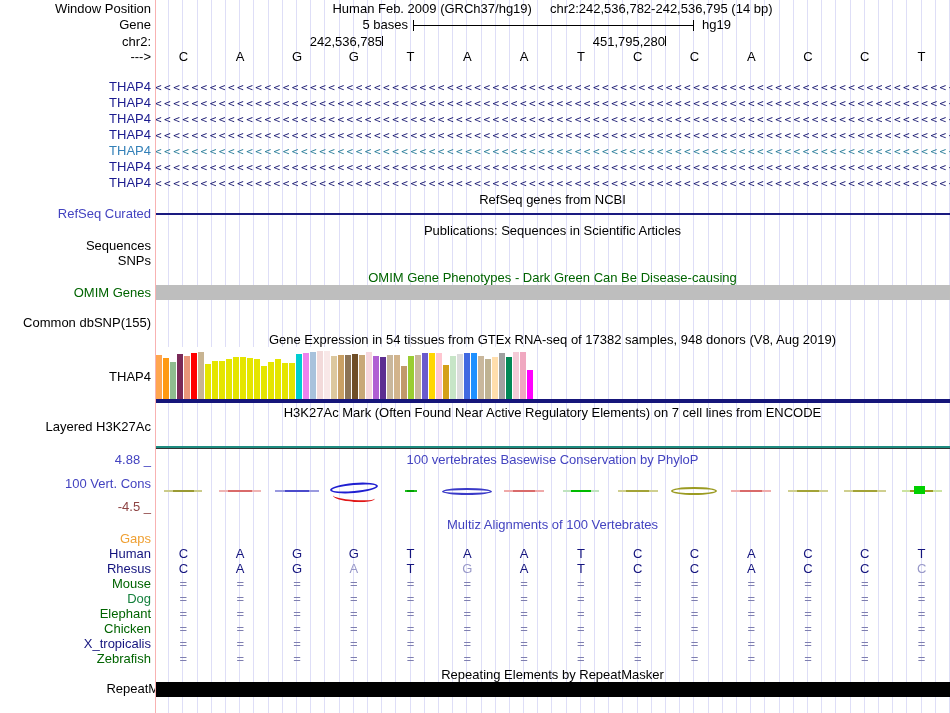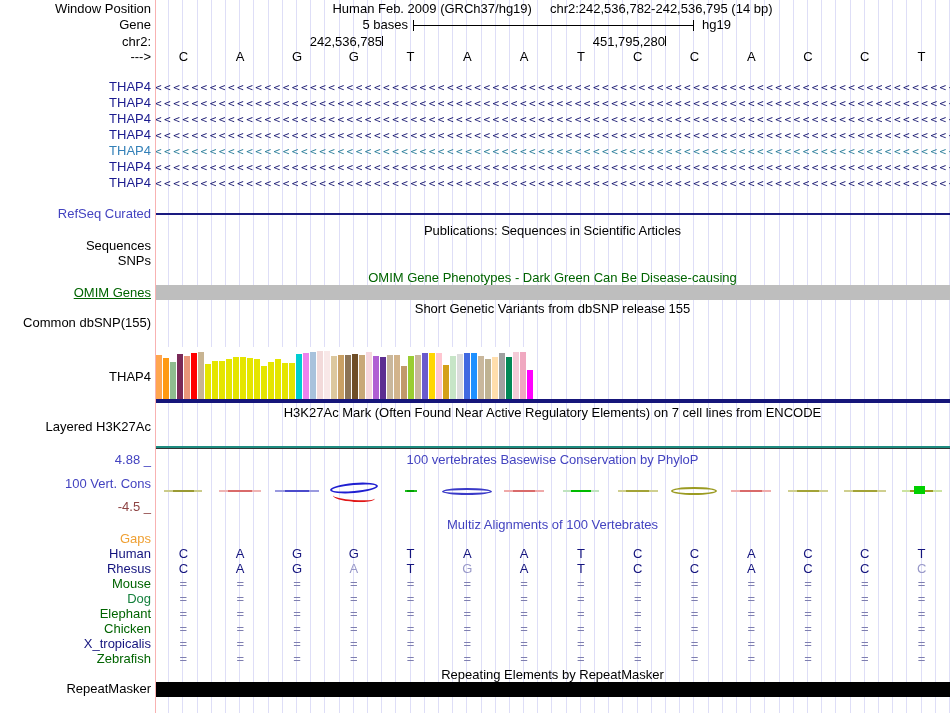--- a/index.html
+++ b/index.html
@@ -67,29 +67,30 @@
       <div class="lbl" style="top: 128px; color: rgb(27, 27, 143);">THAP4</div>
       <div style="position: absolute; left: 155px; top: 128px; width: 795px; height: 16px; overflow: hidden; white-space: nowrap; color: rgb(20, 20, 110); font-family: &quot;DejaVu Sans Mono&quot;, monospace; font-size: 11px; letter-spacing: 2.5px; line-height: 15px; z-index: 25;">&lt;&lt;&lt;&lt;&lt;&lt;&lt;&lt;&lt;&lt;&lt;&lt;&lt;&lt;&lt;&lt;&lt;&lt;&lt;&lt;&lt;&lt;&lt;&lt;&lt;&lt;&lt;&lt;&lt;&lt;&lt;&lt;&lt;&lt;&lt;&lt;&lt;&lt;&lt;&lt;&lt;&lt;&lt;&lt;&lt;&lt;&lt;&lt;&lt;&lt;&lt;&lt;&lt;&lt;&lt;&lt;&lt;&lt;&lt;&lt;&lt;&lt;&lt;&lt;&lt;&lt;&lt;&lt;&lt;&lt;&lt;&lt;&lt;&lt;&lt;&lt;&lt;&lt;&lt;&lt;&lt;&lt;&lt;&lt;&lt;&lt;&lt;&lt;&lt;&lt;&lt;&lt;&lt;&lt;&lt;&lt;&lt;&lt;&lt;&lt;&lt;&lt;&lt;&lt;&lt;&lt;&lt;&lt;&lt;&lt;&lt;&lt;&lt;&lt;&lt;&lt;&lt;&lt;&lt;&lt;&lt;&lt;&lt;&lt;&lt;&lt;&lt;&lt;&lt;&lt;</div>
       <div class="lbl" style="top: 144px; color: rgb(51, 128, 184);">THAP4</div>
       <div style="position: absolute; left: 155px; top: 144px; width: 795px; height: 16px; overflow: hidden; white-space: nowrap; color: rgb(42, 125, 153); font-family: &quot;DejaVu Sans Mono&quot;, monospace; font-size: 11px; letter-spacing: 2.5px; line-height: 15px; z-index: 25;">&lt;&lt;&lt;&lt;&lt;&lt;&lt;&lt;&lt;&lt;&lt;&lt;&lt;&lt;&lt;&lt;&lt;&lt;&lt;&lt;&lt;&lt;&lt;&lt;&lt;&lt;&lt;&lt;&lt;&lt;&lt;&lt;&lt;&lt;&lt;&lt;&lt;&lt;&lt;&lt;&lt;&lt;&lt;&lt;&lt;&lt;&lt;&lt;&lt;&lt;&lt;&lt;&lt;&lt;&lt;&lt;&lt;&lt;&lt;&lt;&lt;&lt;&lt;&lt;&lt;&lt;&lt;&lt;&lt;&lt;&lt;&lt;&lt;&lt;&lt;&lt;&lt;&lt;&lt;&lt;&lt;&lt;&lt;&lt;&lt;&lt;&lt;&lt;&lt;&lt;&lt;&lt;&lt;&lt;&lt;&lt;&lt;&lt;&lt;&lt;&lt;&lt;&lt;&lt;&lt;&lt;&lt;&lt;&lt;&lt;&lt;&lt;&lt;&lt;&lt;&lt;&lt;&lt;&lt;&lt;&lt;&lt;&lt;&lt;&lt;&lt;&lt;&lt;&lt;&lt;</div>
       <div class="lbl" style="top: 160px; color: rgb(27, 27, 143);">THAP4</div>
       <div style="position: absolute; left: 155px; top: 160px; width: 795px; height: 16px; overflow: hidden; white-space: nowrap; color: rgb(20, 20, 110); font-family: &quot;DejaVu Sans Mono&quot;, monospace; font-size: 11px; letter-spacing: 2.5px; line-height: 15px; z-index: 25;">&lt;&lt;&lt;&lt;&lt;&lt;&lt;&lt;&lt;&lt;&lt;&lt;&lt;&lt;&lt;&lt;&lt;&lt;&lt;&lt;&lt;&lt;&lt;&lt;&lt;&lt;&lt;&lt;&lt;&lt;&lt;&lt;&lt;&lt;&lt;&lt;&lt;&lt;&lt;&lt;&lt;&lt;&lt;&lt;&lt;&lt;&lt;&lt;&lt;&lt;&lt;&lt;&lt;&lt;&lt;&lt;&lt;&lt;&lt;&lt;&lt;&lt;&lt;&lt;&lt;&lt;&lt;&lt;&lt;&lt;&lt;&lt;&lt;&lt;&lt;&lt;&lt;&lt;&lt;&lt;&lt;&lt;&lt;&lt;&lt;&lt;&lt;&lt;&lt;&lt;&lt;&lt;&lt;&lt;&lt;&lt;&lt;&lt;&lt;&lt;&lt;&lt;&lt;&lt;&lt;&lt;&lt;&lt;&lt;&lt;&lt;&lt;&lt;&lt;&lt;&lt;&lt;&lt;&lt;&lt;&lt;&lt;&lt;&lt;&lt;&lt;&lt;&lt;&lt;&lt;</div>
       <div class="lbl" style="top: 176px; color: rgb(27, 27, 143);">THAP4</div>
       <div style="position: absolute; left: 155px; top: 176px; width: 795px; height: 16px; overflow: hidden; white-space: nowrap; color: rgb(20, 20, 110); font-family: &quot;DejaVu Sans Mono&quot;, monospace; font-size: 11px; letter-spacing: 2.5px; line-height: 15px; z-index: 25;">&lt;&lt;&lt;&lt;&lt;&lt;&lt;&lt;&lt;&lt;&lt;&lt;&lt;&lt;&lt;&lt;&lt;&lt;&lt;&lt;&lt;&lt;&lt;&lt;&lt;&lt;&lt;&lt;&lt;&lt;&lt;&lt;&lt;&lt;&lt;&lt;&lt;&lt;&lt;&lt;&lt;&lt;&lt;&lt;&lt;&lt;&lt;&lt;&lt;&lt;&lt;&lt;&lt;&lt;&lt;&lt;&lt;&lt;&lt;&lt;&lt;&lt;&lt;&lt;&lt;&lt;&lt;&lt;&lt;&lt;&lt;&lt;&lt;&lt;&lt;&lt;&lt;&lt;&lt;&lt;&lt;&lt;&lt;&lt;&lt;&lt;&lt;&lt;&lt;&lt;&lt;&lt;&lt;&lt;&lt;&lt;&lt;&lt;&lt;&lt;&lt;&lt;&lt;&lt;&lt;&lt;&lt;&lt;&lt;&lt;&lt;&lt;&lt;&lt;&lt;&lt;&lt;&lt;&lt;&lt;&lt;&lt;&lt;&lt;&lt;&lt;&lt;&lt;&lt;&lt;</div>
     </div>
 
+  <div class="title" style="top:193px;">RefSeq genes from NCBI</div>
   <div class="hline" style="top:213px;height:2px;background:#1A1A80;"></div>
 
   <div class="title" style="top:224px;">Publications: Sequences in Scientific Articles</div>
 
   <div class="title" style="top:271px;color:#006400;">OMIM Gene Phenotypes - Dark Green Can Be Disease-causing</div>
   <div class="hline" style="top:285px;height:15px;background:#BEBEBE;"></div>
 
-  <div class="title" style="top:302px;">Short Genetic Variants from dbSNP release 155</div>
-
+
+  <div class="title" style="top:333px;">Gene Expression in 54 tissues from GTEx RNA-seq of 17382 samples, 948 donors (V8, Aug 2019)</div>
   <div id="gtex-panel"></div>
   <div id="gtex-bars">
       <div style="position: absolute; left: 156px; top: 355px; width: 6px; height: 44px; background: rgb(255, 165, 79); z-index: 12;"></div>
       <div style="position: absolute; left: 163px; top: 358px; width: 6px; height: 41px; background: rgb(255, 153, 18); z-index: 12;"></div>
       <div style="position: absolute; left: 170px; top: 362px; width: 6px; height: 37px; background: rgb(143, 188, 143); z-index: 12;"></div>
       <div style="position: absolute; left: 177px; top: 354px; width: 6px; height: 45px; background: rgb(122, 42, 88); z-index: 12;"></div>
       <div style="position: absolute; left: 184px; top: 356px; width: 6px; height: 43px; background: rgb(233, 150, 122); z-index: 12;"></div>
       <div style="position: absolute; left: 191px; top: 353px; width: 6px; height: 46px; background: rgb(255, 0, 0); z-index: 12;"></div>
       <div style="position: absolute; left: 198px; top: 352px; width: 6px; height: 47px; background: rgb(200, 180, 146); z-index: 12;"></div>
       <div style="position: absolute; left: 205px; top: 364px; width: 6px; height: 35px; background: rgb(229, 229, 0); z-index: 12;"></div>
@@ -322,24 +323,24 @@
   <div class="hline" style="top:682px;height:15px;background:#000;z-index:15;"></div>
 
   <div id="left-labels">
       <div class="lbl" style="top: 2px; color: rgb(0, 0, 0);">Window Position</div>
       <div class="lbl" style="top: 18px; color: rgb(0, 0, 0);">Gene</div>
       <div class="lbl" style="top: 35px; color: rgb(0, 0, 0);">chr2:</div>
       <div class="lbl" style="top: 50px; color: rgb(0, 0, 0);">---&gt;</div>
       <div class="lbl" style="top: 207px; color: rgb(67, 67, 192);">RefSeq Curated</div>
       <div class="lbl" style="top: 239px; color: rgb(0, 0, 0);">Sequences</div>
       <div class="lbl" style="top: 254px; color: rgb(0, 0, 0);">SNPs</div>
-      <div class="lbl" style="top: 286px; color: rgb(0, 100, 0); text-decoration: underline;">OMIM Genes</div>
+      <div class="lbl" style="top: 286px; color: rgb(0, 100, 0);">OMIM Genes</div>
       <div class="lbl" style="top: 316px; color: rgb(0, 0, 0);">Common dbSNP(155)</div>
       <div class="lbl" style="top: 370px; color: rgb(0, 0, 0);">THAP4</div>
       <div class="lbl" style="top: 420px; color: rgb(0, 0, 0);">Layered H3K27Ac</div>
       <div class="lbl" style="top: 453px; color: rgb(67, 67, 192);">4.88 _</div>
       <div class="lbl" style="top: 477px; color: rgb(67, 67, 192);">100 Vert. Cons</div>
       <div class="lbl" style="top: 500px; color: rgb(142, 68, 68);">-4.5 _</div>
-      <div class="lbl" style="top: 682px; color: rgb(0, 0, 0);">RepeatMasker</div>
+      <div class="lbl" style="top: 682px; color: rgb(0, 0, 0); padding-left: 40px;">RepeatMasker</div>
     </div>
 
   <div class="pinkline"></div>
 </div>
 
 </body></html>

